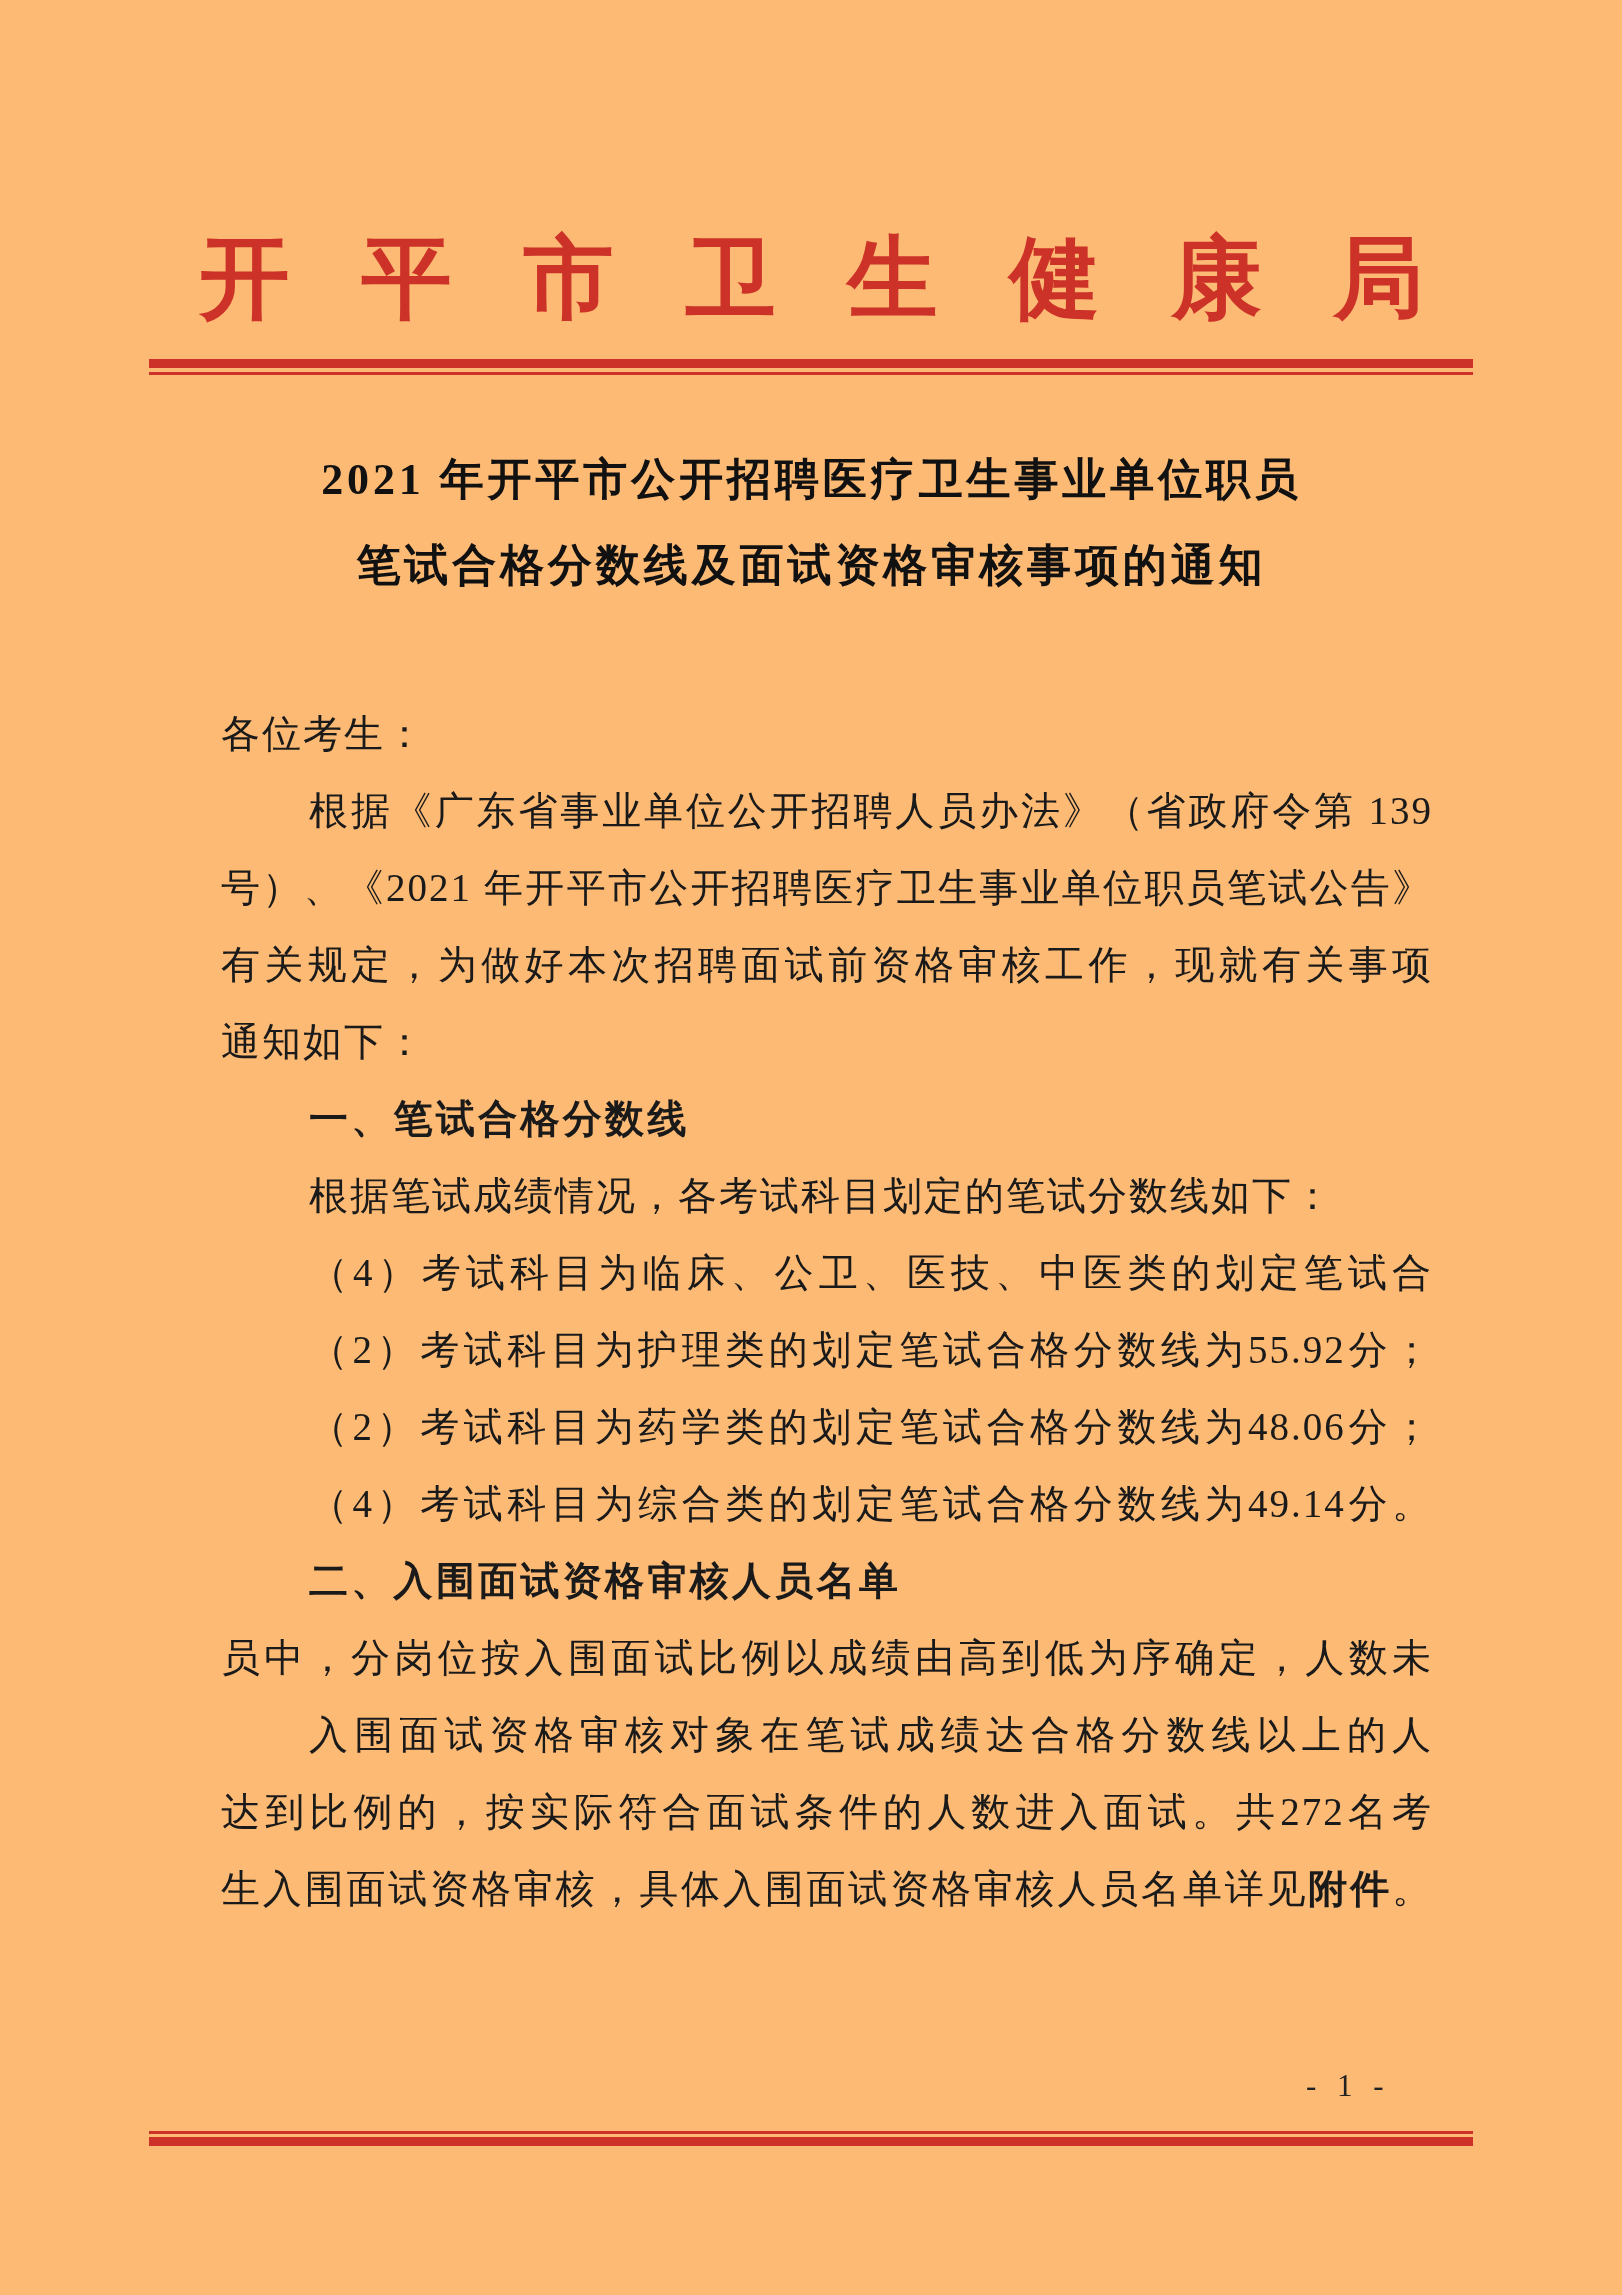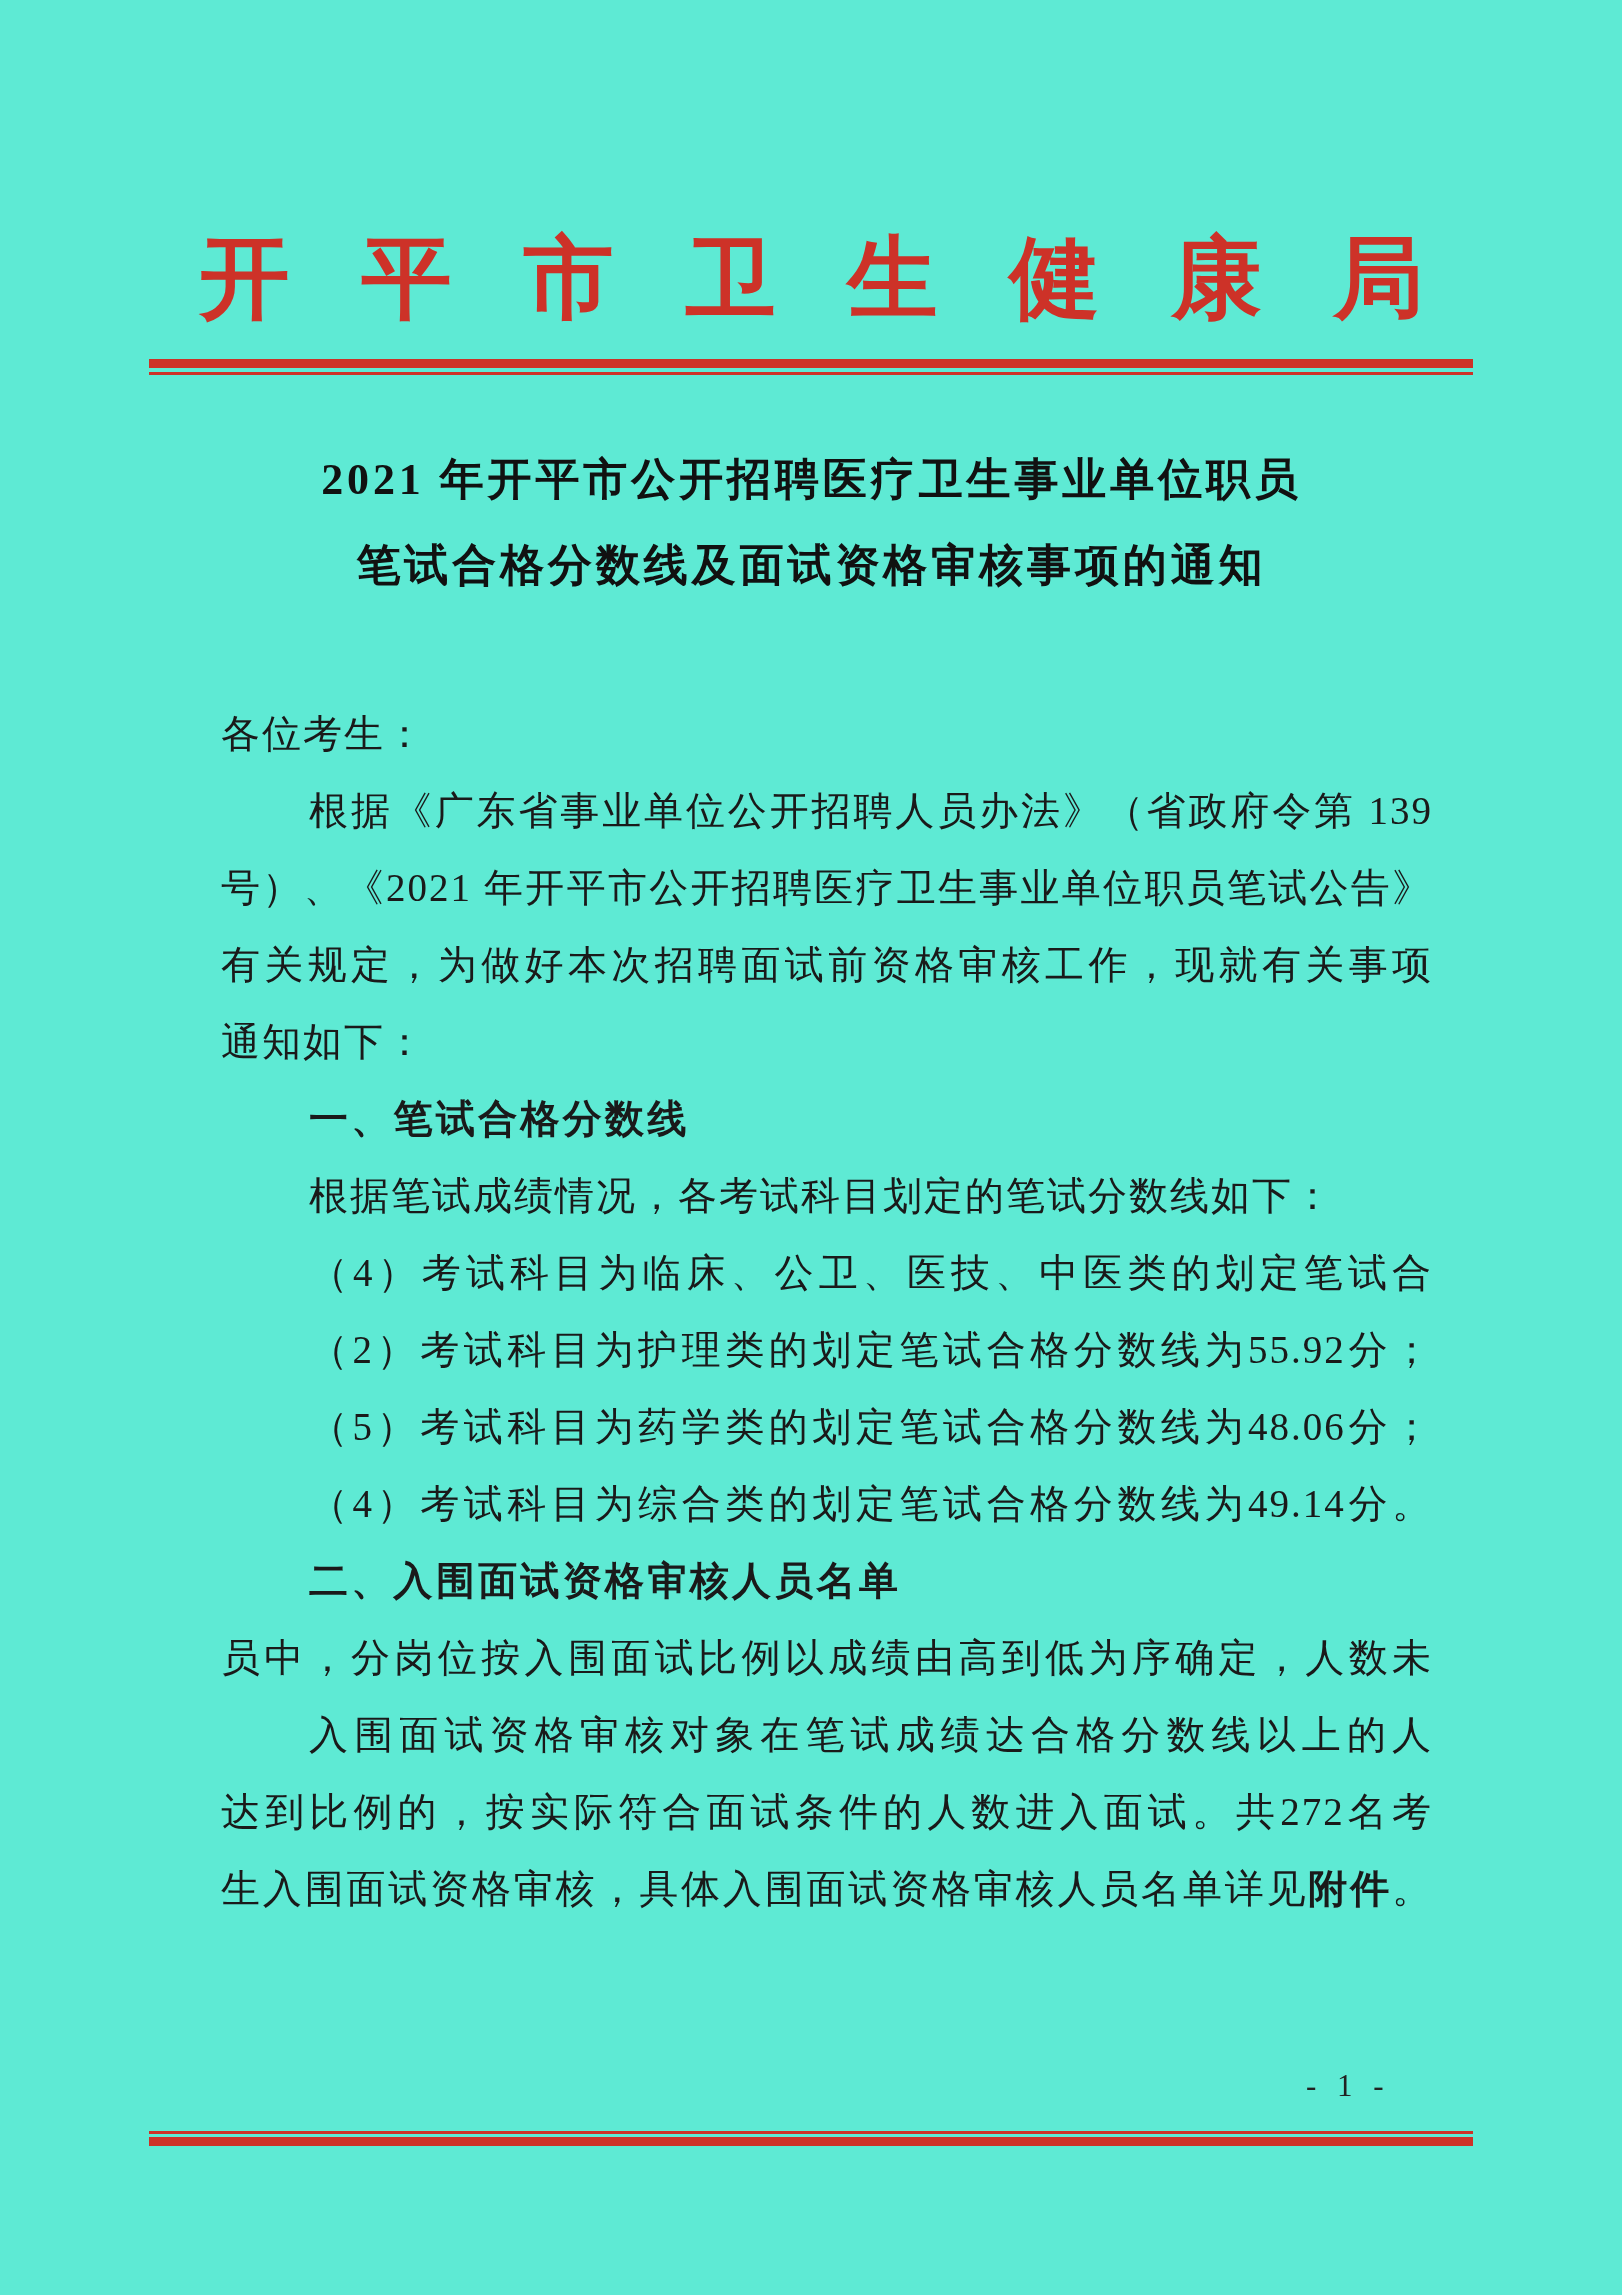--- a/index.html
+++ b/index.html
@@ -1,21 +1,21 @@
 <!DOCTYPE html>
 <html style="font-size:10.5px"><head>
 <meta charset="utf-8">
 <style>
   * { margin: 0; padding: 0; box-sizing: border-box; }
   html, body { background: #ffffff; }
   .page {
     position: relative;
     width: 1623px;
     height: 2295px;
-    background: #5eead4;
+    background: #fdba74;
     overflow: hidden;
     font-family: "Liberation Serif", serif;
     color: #1a1a1a;
   }
 
   
   .org-name {
     position: absolute;
     top: 230px;
     left: 0;
@@ -119,21 +119,21 @@
   <div class="body-block">
     <div class="line">各位考生：</div>
     <div class="line indent justify">根据《广东省事业单位公开招聘人员办法》（省政府令第 139</div>
     <div class="line justify">号）、《2021 年开平市公开招聘医疗卫生事业单位职员笔试公告》</div>
     <div class="line justify">有关规定，为做好本次招聘面试前资格审核工作，现就有关事项</div>
     <div class="line">通知如下：</div>
     <div class="line indent heading">一、笔试合格分数线</div>
     <div class="line indent">根据笔试成绩情况，各考试科目划定的笔试分数线如下：</div>
     <div class="line indent justify">（4）考试科目为临床、公卫、医技、中医类的划定笔试合</div>
     <div class="line indent justify">（2）考试科目为护理类的划定笔试合格分数线为55.92分；</div>
-    <div class="line indent justify">（5）考试科目为药学类的划定笔试合格分数线为48.06分；</div>
+    <div class="line indent justify">（2）考试科目为药学类的划定笔试合格分数线为48.06分；</div>
     <div class="line indent justify">（4）考试科目为综合类的划定笔试合格分数线为49.14分。</div>
     <div class="line indent heading">二、入围面试资格审核人员名单</div>
     <div class="line justify">员中，分岗位按入围面试比例以成绩由高到低为序确定，人数未</div>
     <div class="line indent justify">入围面试资格审核对象在笔试成绩达合格分数线以上的人</div>
     <div class="line justify">达到比例的，按实际符合面试条件的人数进入面试。共272名考</div>
     <div class="line justify">
       <span>生入围面试资格审核，具体入围面试资格审核人员名单详见</span><span class="emph">附件</span><span>。</span>
     </div>
   </div>
 

